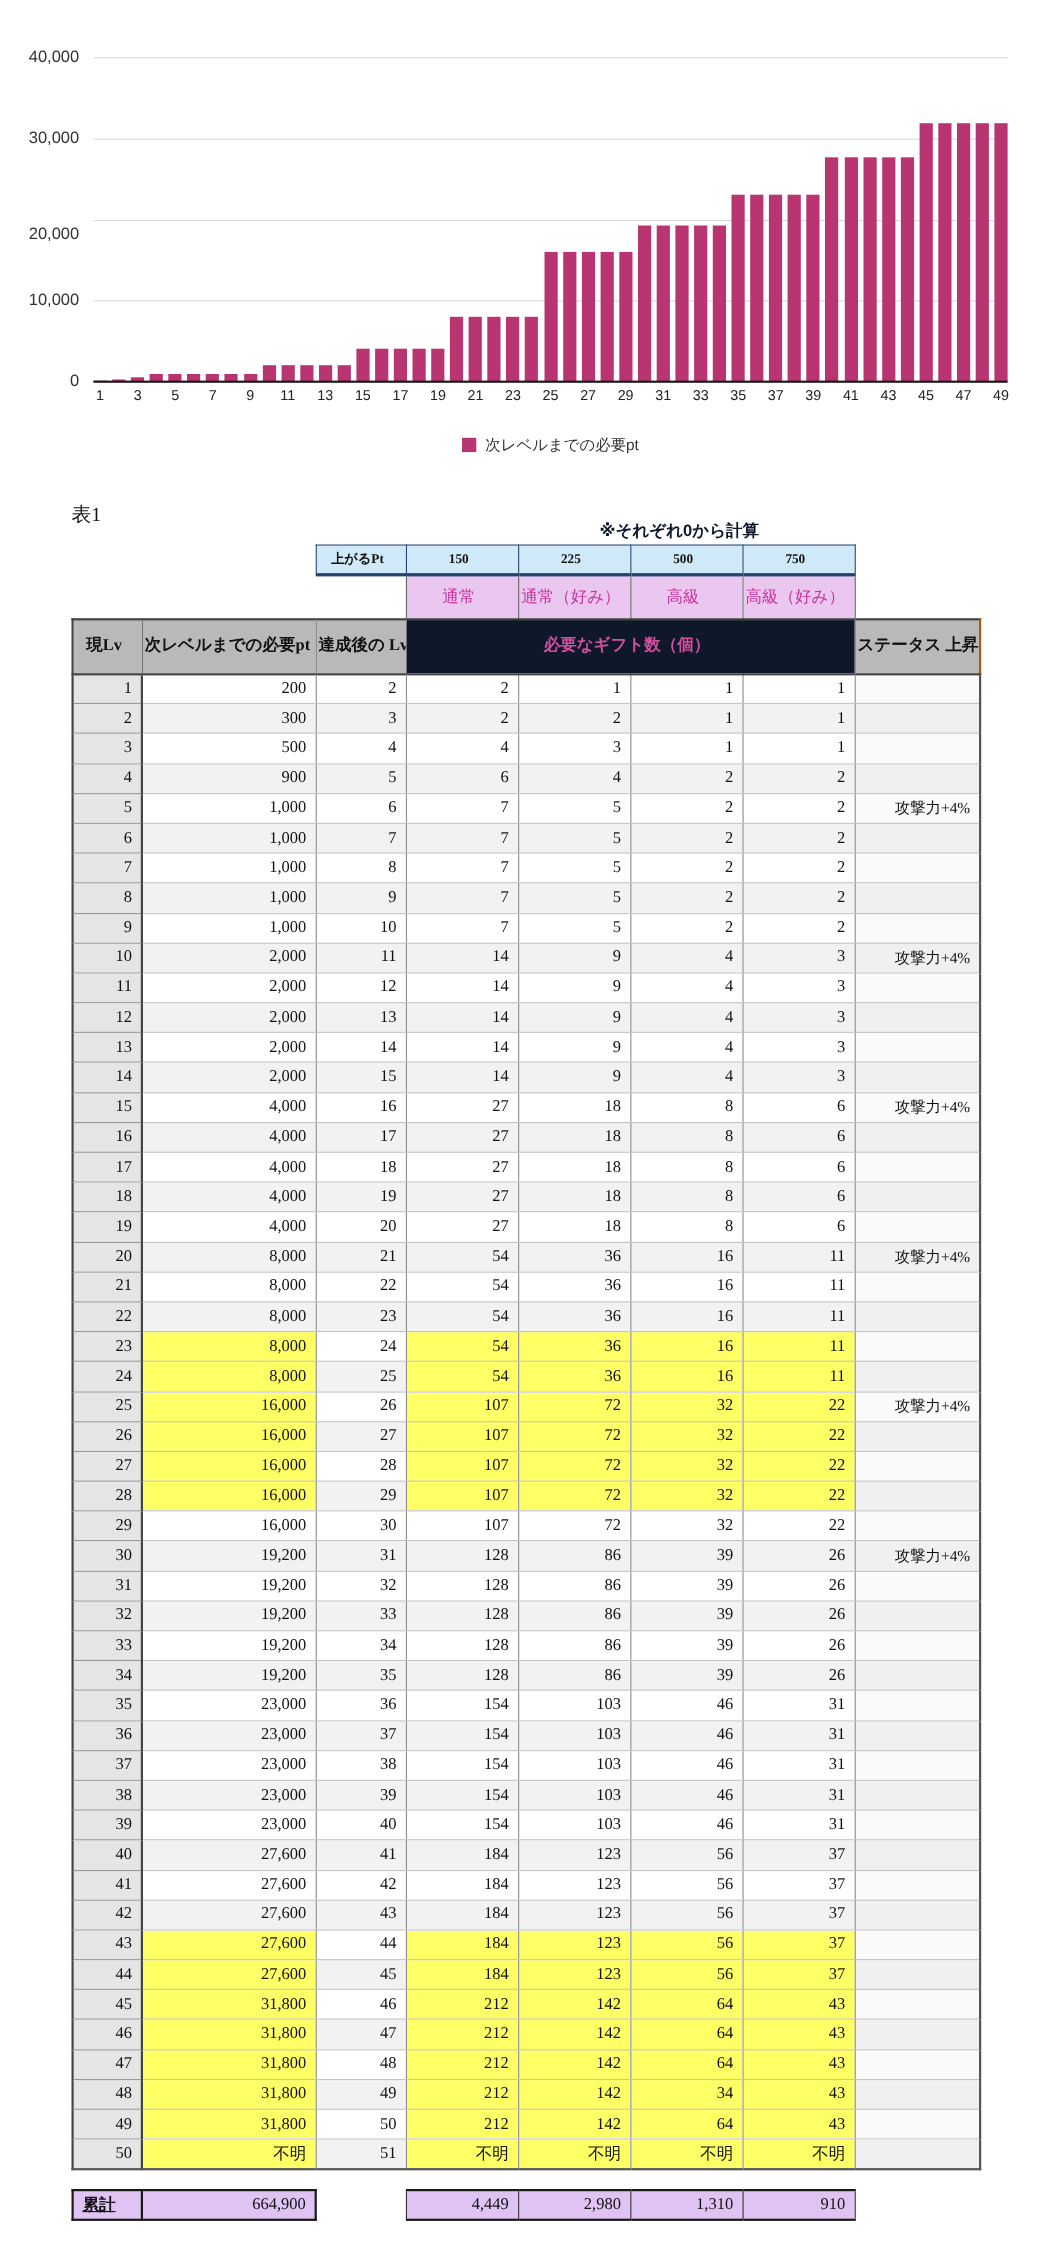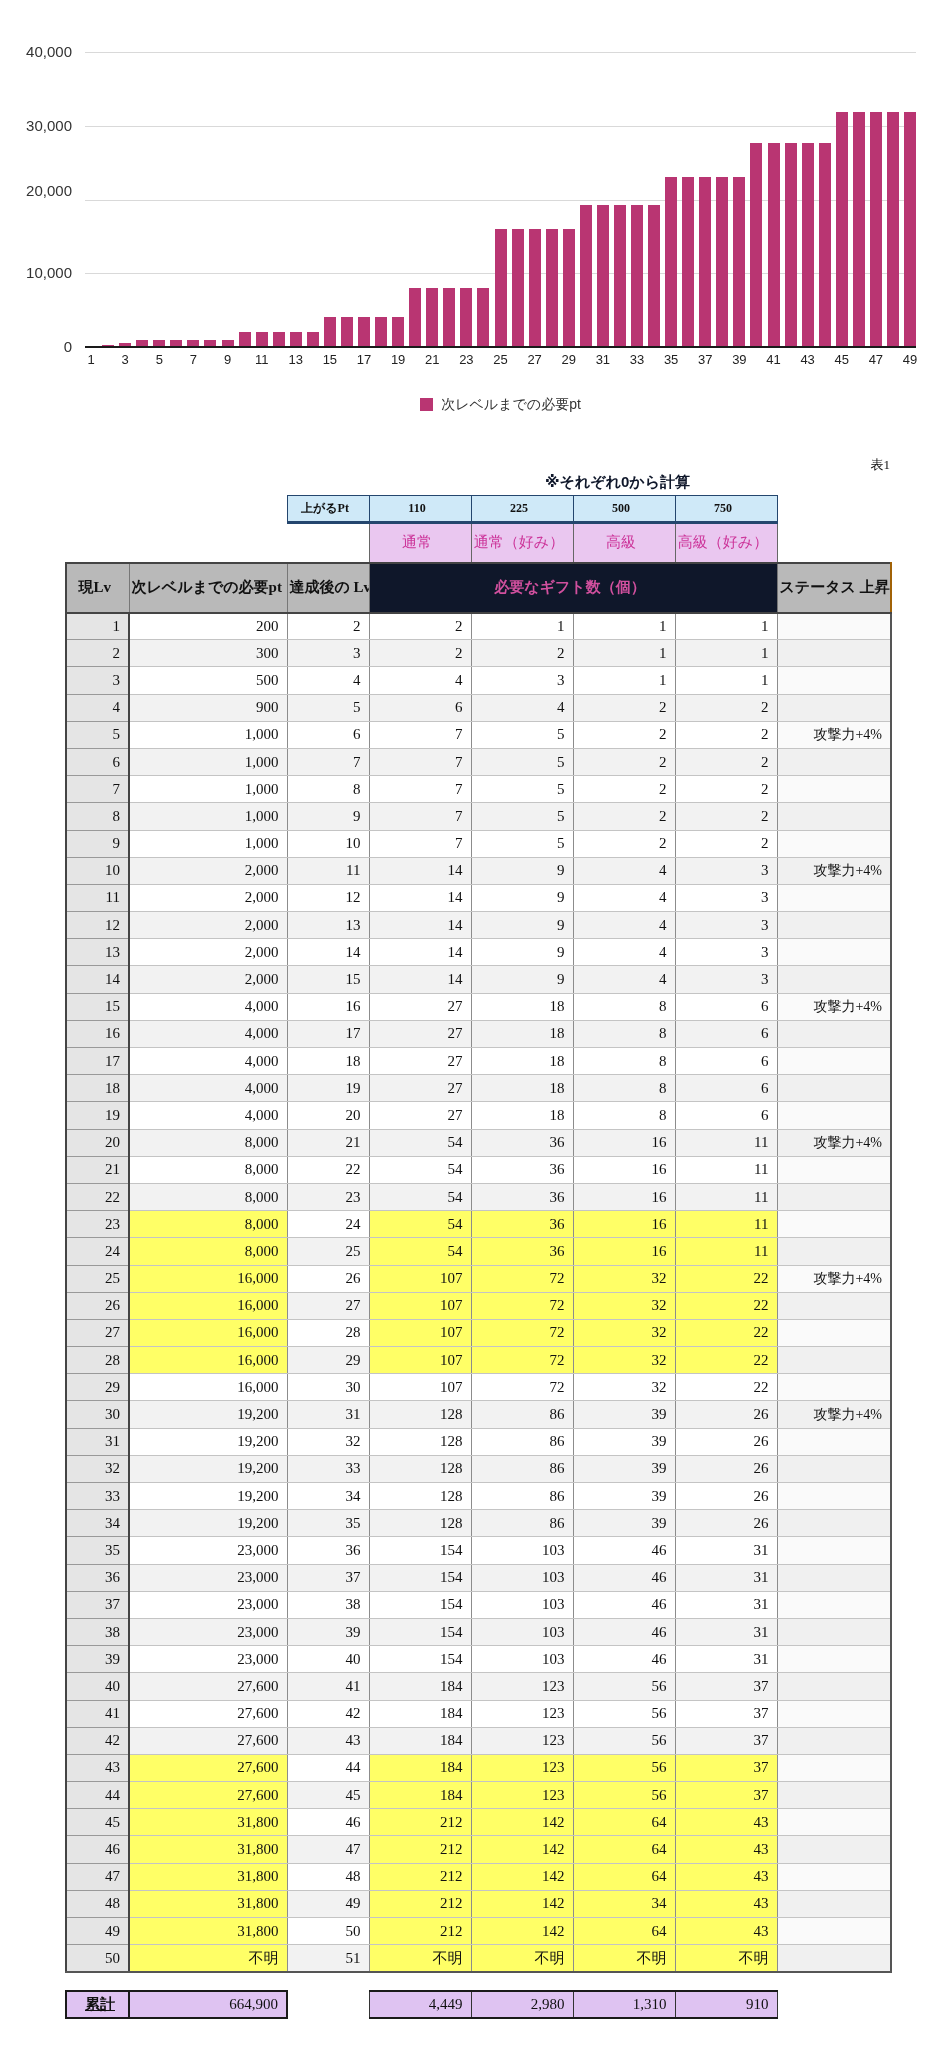--- a/index.html
+++ b/index.html
@@ -15,22 +15,22 @@
   #bars{position:absolute;left:0;bottom:0;width:100%;height:100%;display:flex;
         align-items:flex-end;justify-content:space-between;}
   .bar{width:12px;background:var(--bar,#b93572);}
   #xlabels{position:absolute;left:85px;top:352px;width:831px;display:flex;justify-content:space-between;}
   .xlab{width:12px;display:flex;justify-content:center;font-size:13px;color:#222;}
   .xlab span{white-space:nowrap;}
   #legend{position:absolute;left:85px;top:396px;width:831px;text-align:center;font-size:14px;color:#333;}
   #legend-swatch{display:inline-block;width:13px;height:13px;background:var(--bar,#b93572);
                  vertical-align:-2px;margin-right:8px;}
   
-  #tbl-title{position:absolute;left:65px;top:456px;width:825px;text-align:right;
-             font-size:13px;color:#111;}
+  #tbl-title{position:absolute;left:65px;top:456px;width:825px;text-align:left;
+             font-size:18px;color:#111;}
   #tbl-note{position:absolute;left:545px;top:473px;font-size:15px;font-weight:bold;color:#0f172a;
             font-family:"Liberation Sans","DejaVu Sans",sans-serif;}
   
   table{border-collapse:collapse;table-layout:fixed;}
   #main-table{position:absolute;left:65px;top:495px;width:825px;font-size:15px;color:#111;}
   #main-table td{padding:0 8px 0 2px;overflow:hidden;white-space:nowrap;}
   .filler{border:0 none;background:transparent;}
   
   .blue-row{height:27px;}
   .blue-row td.bluec{background:#cfe9f8;border:1px solid #24466e;border-bottom:3px solid #24466e;
@@ -60,33 +60,33 @@
                           font-size:14px;background:#fafafa;}
   .data-row.even td.statuscell{background:#f0f0f0;}
   .data-row td.hl{background:var(--hl,#ffff66) !important;}
   .data-row.last td{border-bottom:2px solid #555;}
   
   #summary-table{position:absolute;left:65px;top:1990px;width:711px;font-size:15px;color:#111;}
   #summary-table tr{height:27px;}
   #summary-table td{border:2px solid #1a1a1a;background:#dfc3f2;padding:0 8px 0 2px;
                     text-align:right;white-space:nowrap;}
   #summary-table td.sep{border-left:1px solid #333;border-right:1px solid #333;}
-  #summary-table td.sum-label{text-align:left;font-weight:bold;padding:0 18px;text-decoration:underline;}
+  #summary-table td.sum-label{text-align:left;font-weight:bold;padding:0 8px;text-decoration:underline;}
   #summary-table td.spacer{border:0 none;background:transparent;}
 </style>
 </head>
 <body>
 
 <div id="canvas">
 
   <div id="chart">
     <div id="yticks">
         <div class="ytick" style="top: 43px;">40,000</div>
         <div class="ytick" style="top: 116.75px;">30,000</div>
-        <div class="ytick" style="top: 182px; text-align: right;">20,000</div>
+        <div class="ytick" style="top: 204px; text-align: right;">20,000</div>
         <div class="ytick" style="top: 264.25px;">10,000</div>
         <div class="ytick" style="top: 338px;">0</div>
       </div>
     <div id="plot">
       <div id="grid">
           <div class="gridline" style="top: 0px;"></div>
           <div class="gridline" style="top: 73.75px;"></div>
           <div class="gridline" style="top: 147.5px;"></div>
           <div class="gridline" style="top: 221.25px;"></div>
         </div>
@@ -309,21 +309,21 @@
         <col style="width:102px">
         <col style="width:102px">
       <col style="width:102px">
         <col style="width:114px">
     </colgroup>
     <tbody>
       <tr class="blue-row" id="points-row">
         <td class="filler" colspan="2"></td>
         <td class="bluec">上がるPt</td>
 
-        <td class="bluec">110</td>
+        <td class="bluec">150</td>
           <td class="bluec">225</td>
           <td class="bluec">500</td>
           <td class="bluec">750</td>
           <td class="filler"></td>
       </tr>
       <tr class="pink-row" id="types-row">
         <td class="filler" colspan="3"></td>
 
         <td class="pinkc">通常</td>
           <td class="pinkc">通常（好み）</td>

